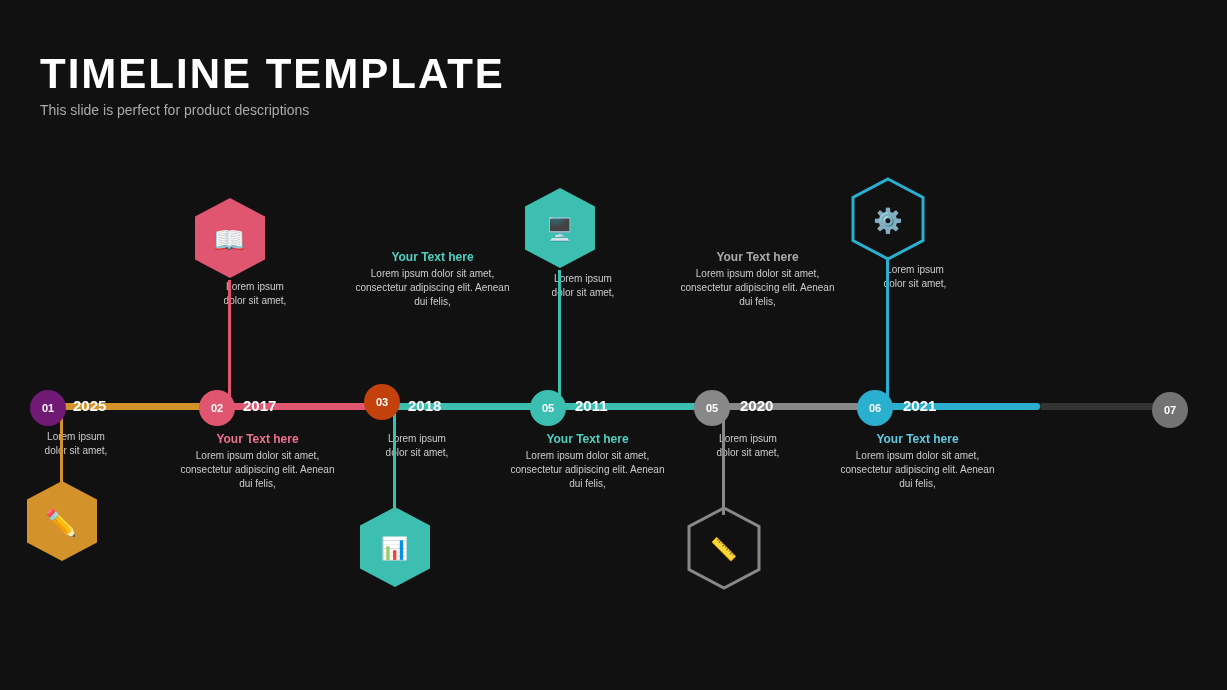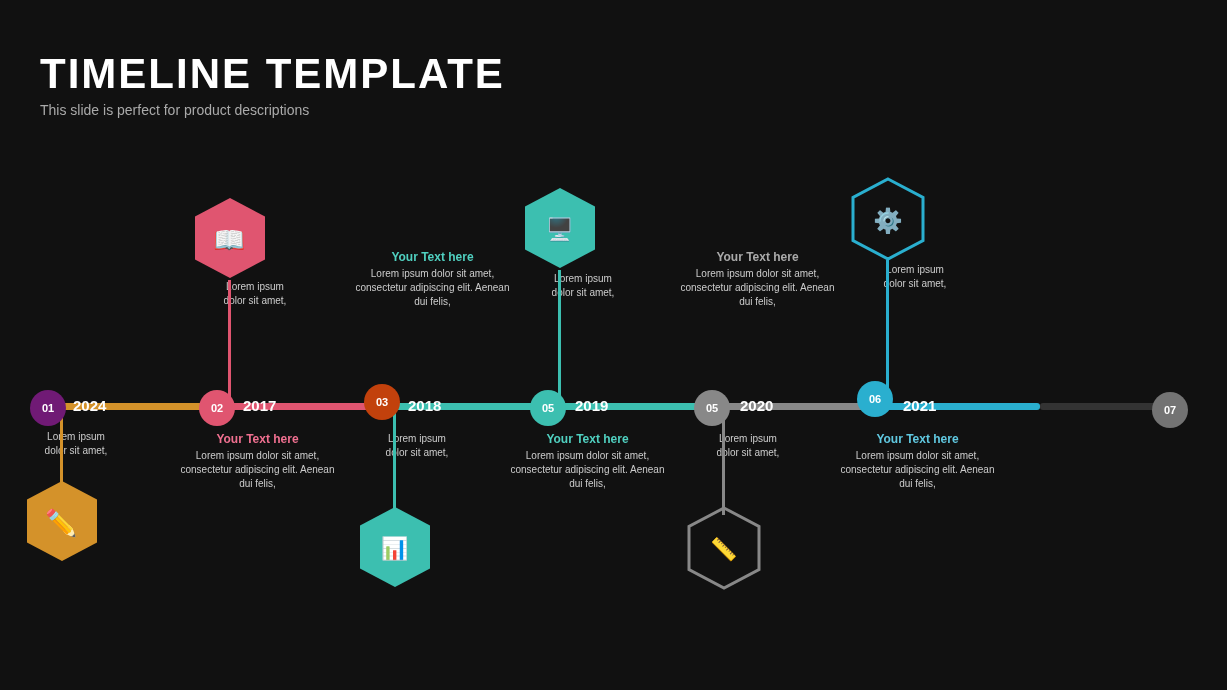--- a/index.html
+++ b/index.html
@@ -56,21 +56,21 @@
     <div style="position:absolute;top:243px;left:545px;width:165px;height:7px;background:#3CBFB0;z-index:2;border-radius:3px;"></div>
 
     <div style="position:absolute;top:243px;left:710px;width:165px;height:7px;background:#888;z-index:2;border-radius:3px;"></div>
 
     <div style="position:absolute;top:243px;left:875px;width:165px;height:7px;background:#2AAFCF;z-index:2;border-radius:3px;"></div>
 
     <div style="position:absolute;top:243px;left:1040px;width:140px;height:7px;background:#333;z-index:2;border-radius:3px;"></div>
 
     <div style="position:absolute;top:230px;left:30px;width:36px;height:36px;background:#701a75;border-radius:50%;display:flex;align-items:center;justify-content:center;color:#fff;font-weight:bold;font-size:11px;z-index:10;">01</div>
 
-    <div style="position:absolute;top:237px;left:73px;color:#fff;font-size:15px;font-weight:bold;z-index:8;">2024</div>
+    <div style="position:absolute;top:237px;left:73px;color:#fff;font-size:15px;font-weight:bold;z-index:8;">2025</div>
 
     <div style="position:absolute;top:247px;left:60px;width:3px;height:80px;background:#D4922A;z-index:4;"></div>
 
     <div style="position:absolute;top:318px;left:24px;">
       <svg width="76" height="86" viewBox="0 0 76 86">
         <polygon points="38,3 73,21.5 73,64.5 38,83 3,64.5 3,21.5" fill="#D4922A"></polygon>
       </svg>
       <div style="position:absolute;top:50%;left:50%;transform:translate(-50%,-50%);font-size:26px;color:#fff;">✏️</div>
     </div>
 
@@ -117,21 +117,21 @@
       <div style="font-size:12px;font-weight:bold;color:#50D0C0;margin-bottom:3px;">Your Text here</div>
       <div style="font-size:10px;color:#ccc;line-height:1.4;">Lorem ipsum dolor sit amet, consectetur adipiscing elit. Aenean dui felis,</div>
     </div>
 
     <div style="position:absolute;top:272px;left:342px;text-align:center;width:150px;">
       <div style="font-size:10px;color:#ccc;line-height:1.4;">Lorem ipsum<br>dolor sit amet,</div>
     </div>
 
     <div style="position:absolute;top:230px;left:530px;width:36px;height:36px;background:#3CBFB0;border-radius:50%;display:flex;align-items:center;justify-content:center;color:#fff;font-weight:bold;font-size:11px;z-index:10;">05</div>
 
-    <div style="position:absolute;top:237px;left:575px;color:#fff;font-size:15px;font-weight:bold;z-index:8;">2019</div>
+    <div style="position:absolute;top:237px;left:575px;color:#fff;font-size:15px;font-weight:bold;z-index:8;">2011</div>
 
     <div style="position:absolute;top:110px;left:558px;width:3px;height:133px;background:#3CBFB0;z-index:4;"></div>
 
     <div style="position:absolute;top:25px;left:522px;">
       <svg width="76" height="86" viewBox="0 0 76 86">
         <polygon points="38,3 73,21.5 73,64.5 38,83 3,64.5 3,21.5" fill="#3CBFB0"></polygon>
       </svg>
       <div style="position:absolute;top:50%;left:50%;transform:translate(-50%,-50%);font-size:22px;color:#fff;">🖥️</div>
     </div>
 
@@ -159,21 +159,21 @@
 
     <div style="position:absolute;top:90px;left:675px;text-align:center;width:165px;">
       <div style="font-size:12px;font-weight:bold;color:#aaa;margin-bottom:3px;">Your Text here</div>
       <div style="font-size:10px;color:#ccc;line-height:1.4;">Lorem ipsum dolor sit amet, consectetur adipiscing elit. Aenean dui felis,</div>
     </div>
 
     <div style="position:absolute;top:272px;left:673px;text-align:center;width:150px;">
       <div style="font-size:10px;color:#ccc;line-height:1.4;">Lorem ipsum<br>dolor sit amet,</div>
     </div>
 
-    <div style="position:absolute;top:221px;left:857px;width:36px;height:36px;background:#2AAFCF;border-radius:50%;display:flex;align-items:center;justify-content:center;color:#fff;font-weight:bold;font-size:11px;z-index:10;">06</div>
+    <div style="position:absolute;top:230px;left:857px;width:36px;height:36px;background:#2AAFCF;border-radius:50%;display:flex;align-items:center;justify-content:center;color:#fff;font-weight:bold;font-size:11px;z-index:10;">06</div>
 
     <div style="position:absolute;top:237px;left:903px;color:#fff;font-size:15px;font-weight:bold;z-index:8;">2021</div>
 
     <div style="position:absolute;top:100px;left:886px;width:3px;height:143px;background:#2AAFCF;z-index:4;"></div>
 
     <div style="position:absolute;top:16px;left:850px;">
       <svg width="76" height="86" viewBox="0 0 76 86">
         <polygon points="38,3 73,21.5 73,64.5 38,83 3,64.5 3,21.5" fill="none" stroke="#2AAFCF" stroke-width="3"></polygon>
       </svg>
       <div style="position:absolute;top:50%;left:50%;transform:translate(-50%,-50%);font-size:24px;color:#2AAFCF;">⚙️</div>

